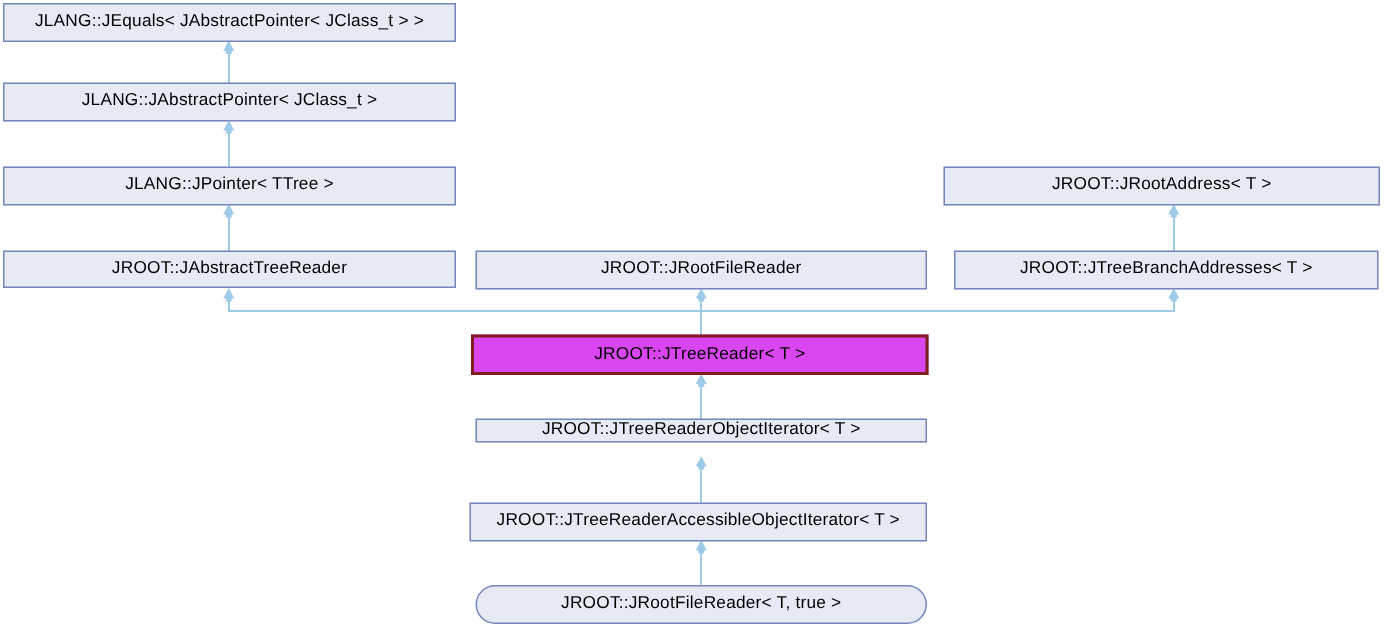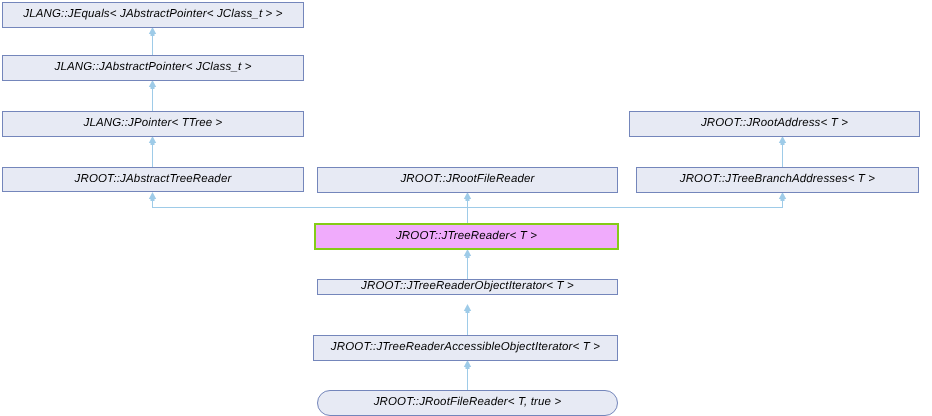--- a/index.html
+++ b/index.html
@@ -35,27 +35,26 @@
     background: #e7eaf4;
     border: 1px solid #7486bb;
     font-size: 11.5px;
     line-height: 1;
     color: #000000;
     white-space: nowrap;
     letter-spacing: 0.15px;
     text-rendering: geometricPrecision;
   }
   .node.current {
-    background: #f0abfc;
-    border: 2px solid #84cc16;
+    background: #d946ef;
+    border: 2px solid #7f1d1d;
   }
   .node-label {
     display: block;
     padding: 0 4px;
-    font-style: italic;
   }
 </style>
 </head>
 <body>
 
 <div id="diagram">
 
   <svg id="edge-layer" viewBox="0 0 932 416" width="932" height="416" xmlns="http://www.w3.org/2000/svg">
 
     <g stroke="#9ecbe8" stroke-width="1.6" fill="none" shape-rendering="crispEdges">

